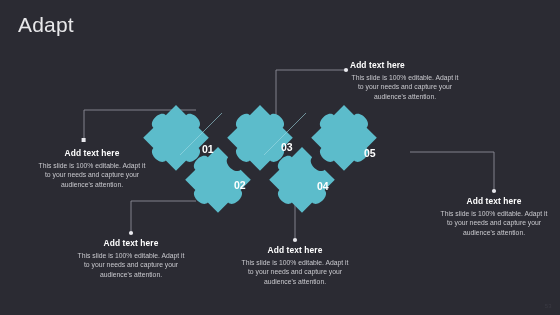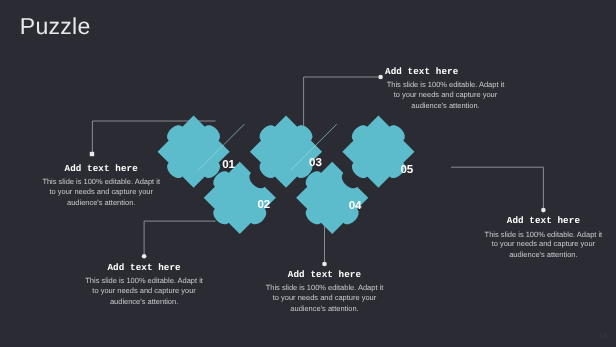--- a/index.html
+++ b/index.html
@@ -18,21 +18,21 @@
     letter-spacing:.2px;line-height:1;
   }
 
   
   #puzzle-art{position:absolute;left:0;top:0;width:560px;height:315px;}
 
   
   .callout{position:absolute;}
   .callout .co-title{
     font-size:8.4px;font-weight:bold;color:#ffffff;
-    line-height:1.25;margin:0 0 2px 0;letter-spacing:.1px;font-family:Liberation Mono, monospace;
+    line-height:1.25;margin:0 0 2px 0;letter-spacing:.1px;
   }
   .callout .co-body{
     font-size:6.8px;font-weight:400;color:#c9c9ce;
     line-height:1.42;margin:0;
   }
   .ta-center{text-align:center;}
   .ta-left{text-align:left;}
 
   .co-left        {left:38px; top:148px;  width:108px;}
   .co-topright    {left:350px;top:60px;   width:110px;}
@@ -43,21 +43,21 @@
   .page-number{
     position:absolute;right:8px;bottom:6px;
     font-size:6px;color:#3a3a43;letter-spacing:.3px;
   }
 </style>
 </head>
 <body>
 
 <div id="slide">
 
-  <div class="page-title">Puzzle</div>
+  <div class="page-title">Adapt</div>
 
   <svg id="puzzle-art" viewBox="0 0 560 315">
     <defs>
 
       <path id="pz" d="M 8 8
            L 26 8
            C 26 -2, 48 -2, 48 8
            L 66 8
            L 66 26
            C 76 26, 76 48, 66 48

